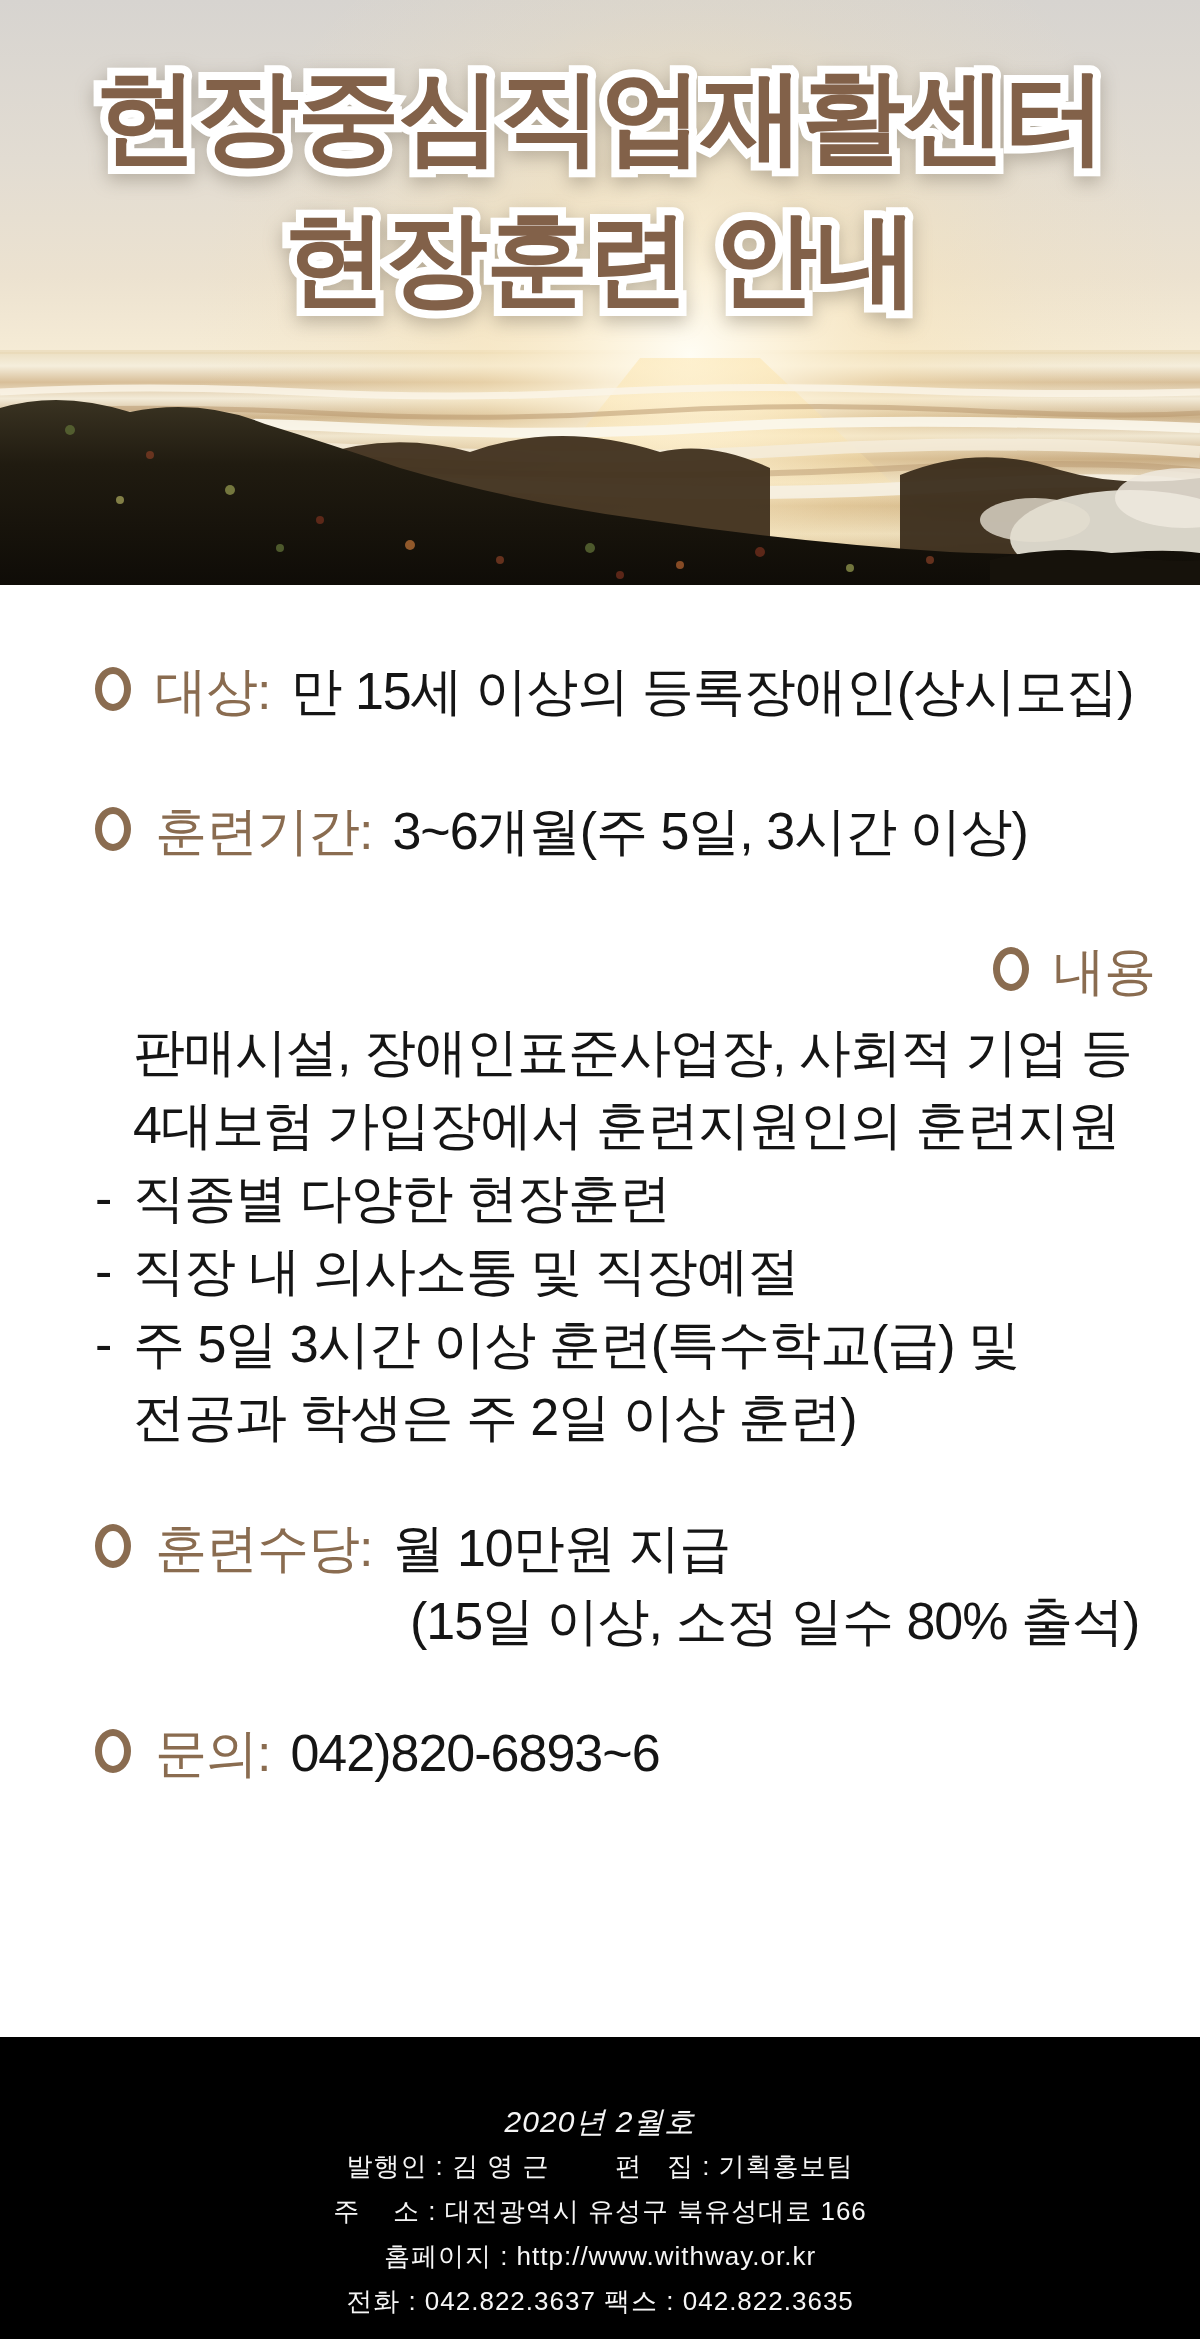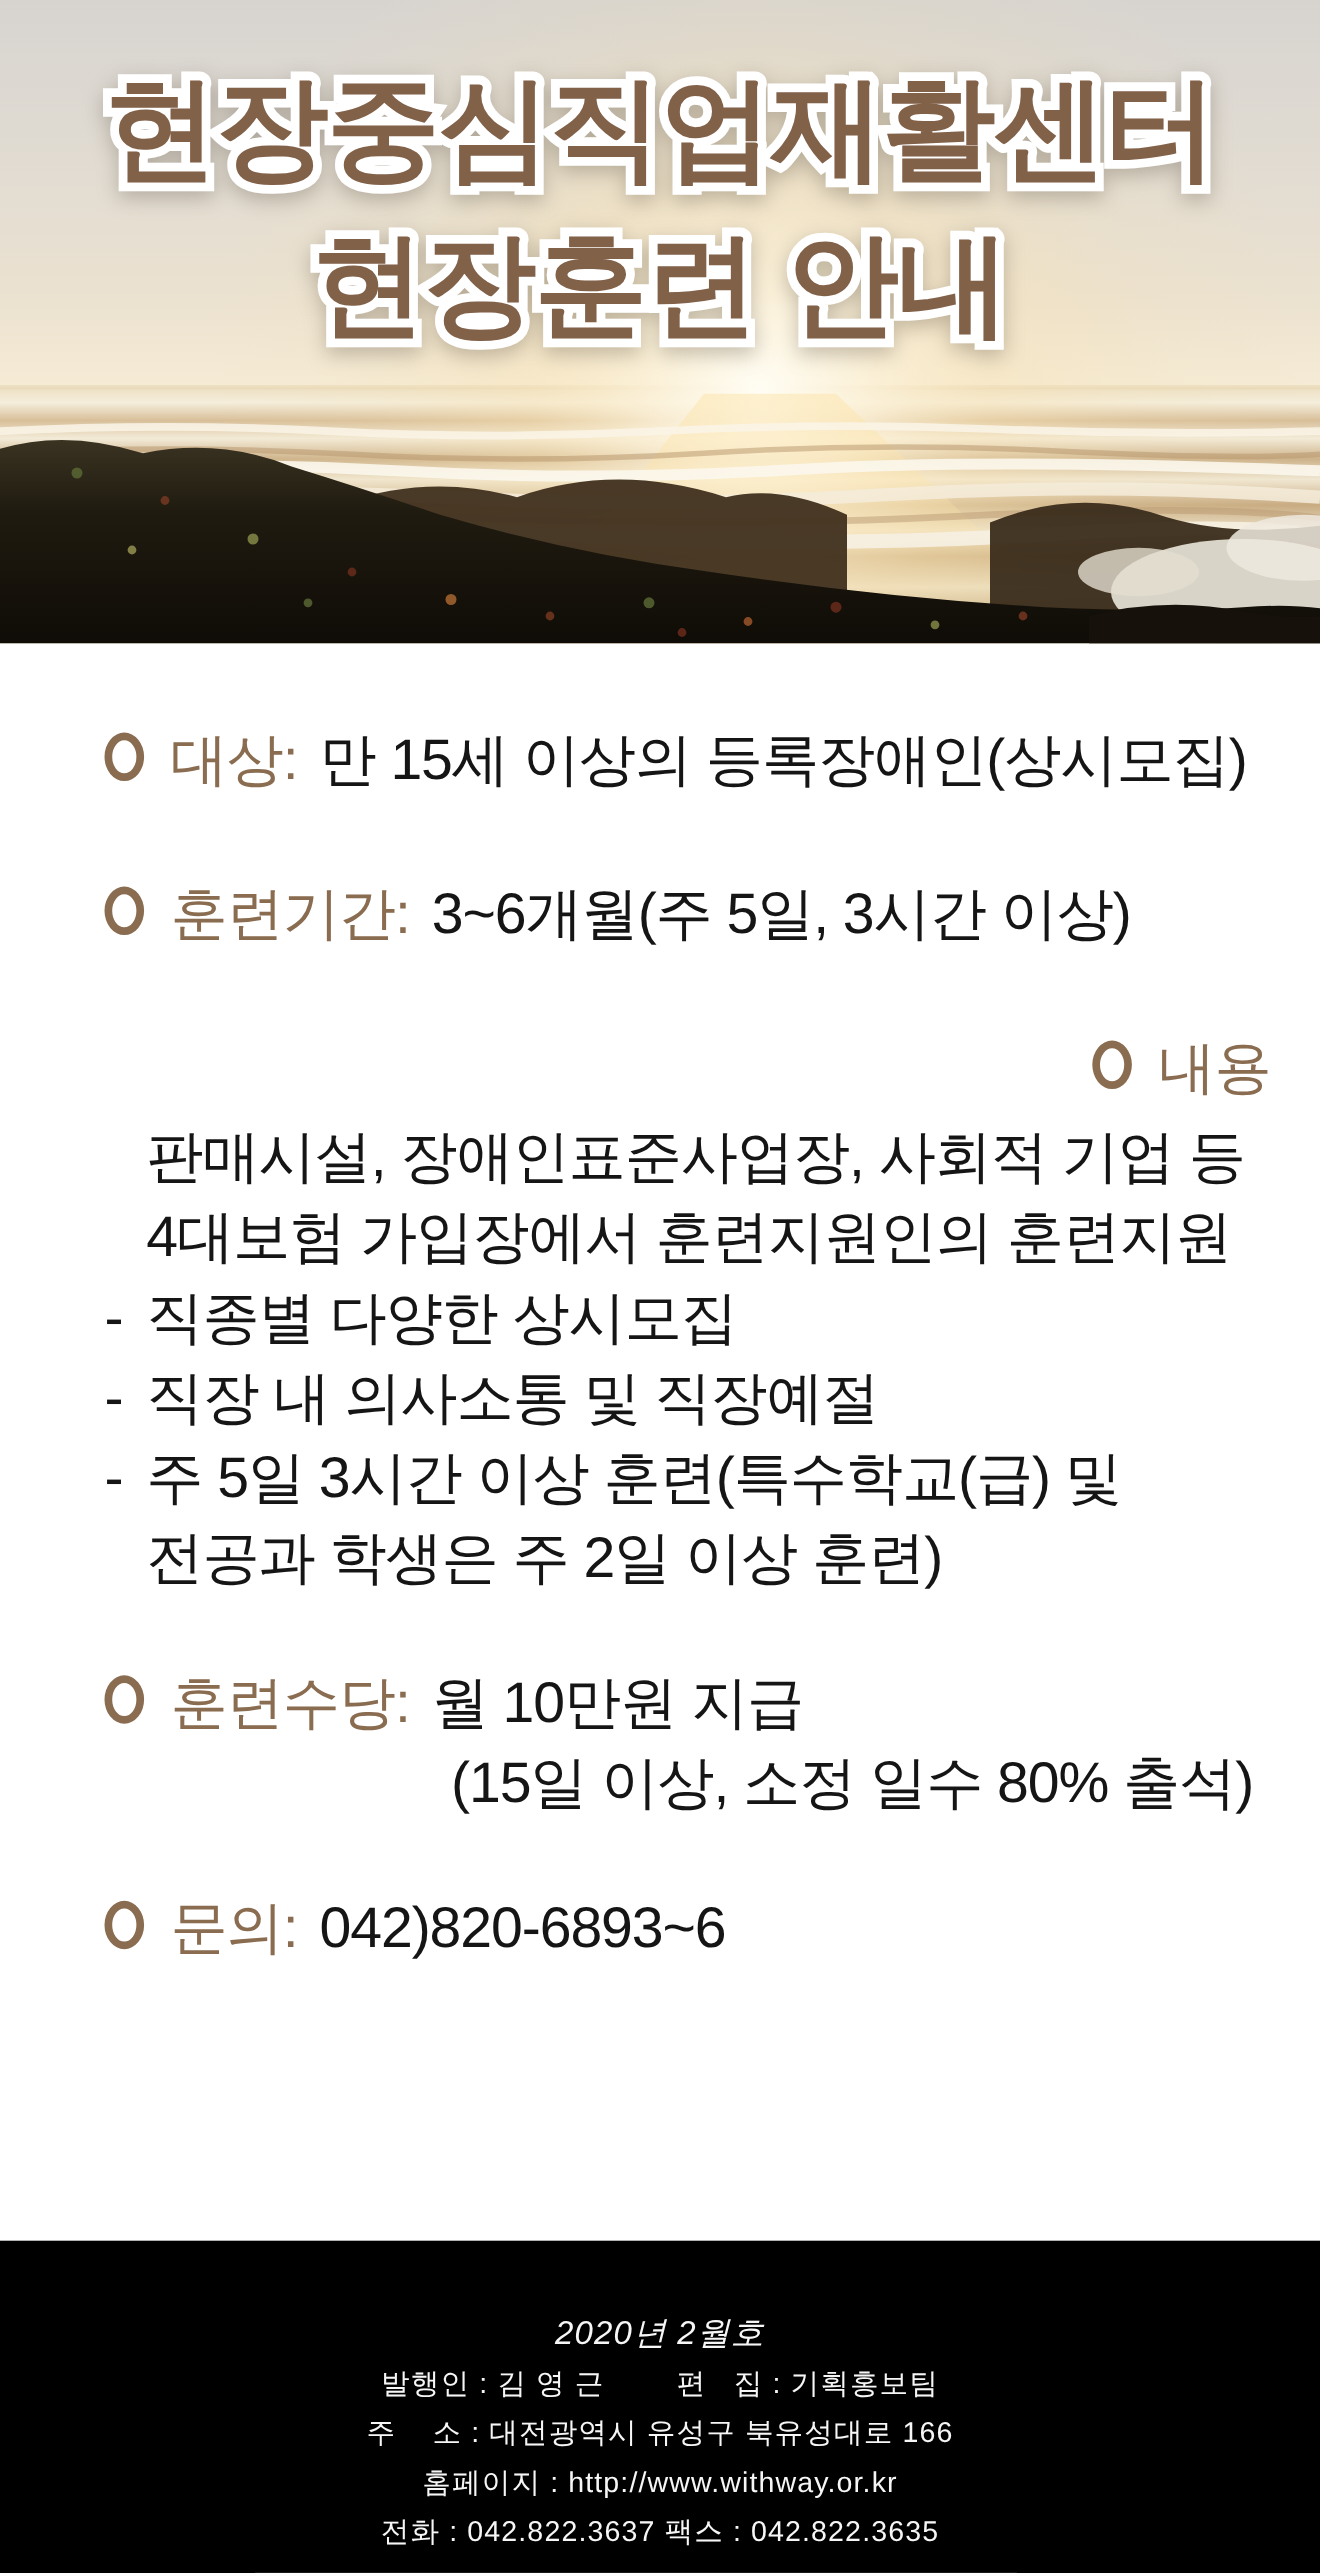--- a/index.html
+++ b/index.html
@@ -180,21 +180,21 @@
 
     <div class="row" id="row-content-label">
       <span class="bullet"></span><span class="label">내용</span>
     </div>
 
     <div class="dash-group">
       <div class="line cont">판매시설, 장애인표준사업장, 사회적 기업 등</div>
       <div class="line cont">4대보험 가입장에서 훈련지원인의 훈련지원</div>
 
       <div class="line">
-        <span class="marker">-</span><span>직종별 다양한 상시모집</span>
+        <span class="marker">-</span><span>직종별 다양한 현장훈련</span>
       </div>
 
       <div class="line">
         <span class="marker">-</span><span>직장 내 의사소통 및 직장예절</span>
       </div>
 
 
       <div class="line">
         <span class="marker">-</span><span>주 5일 3시간 이상 훈련(특수학교(급) 및</span>
       </div>

